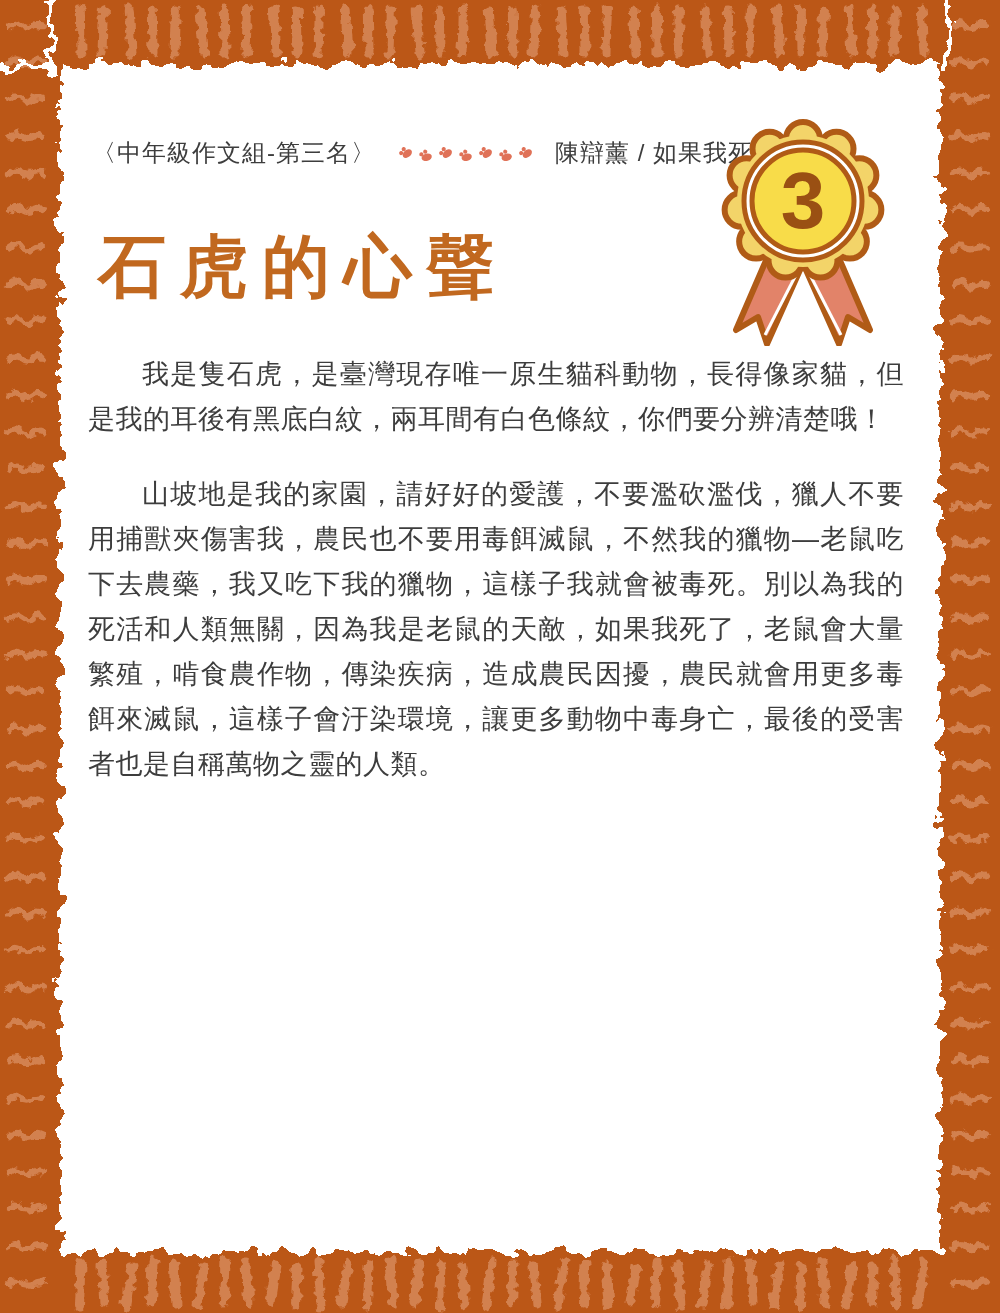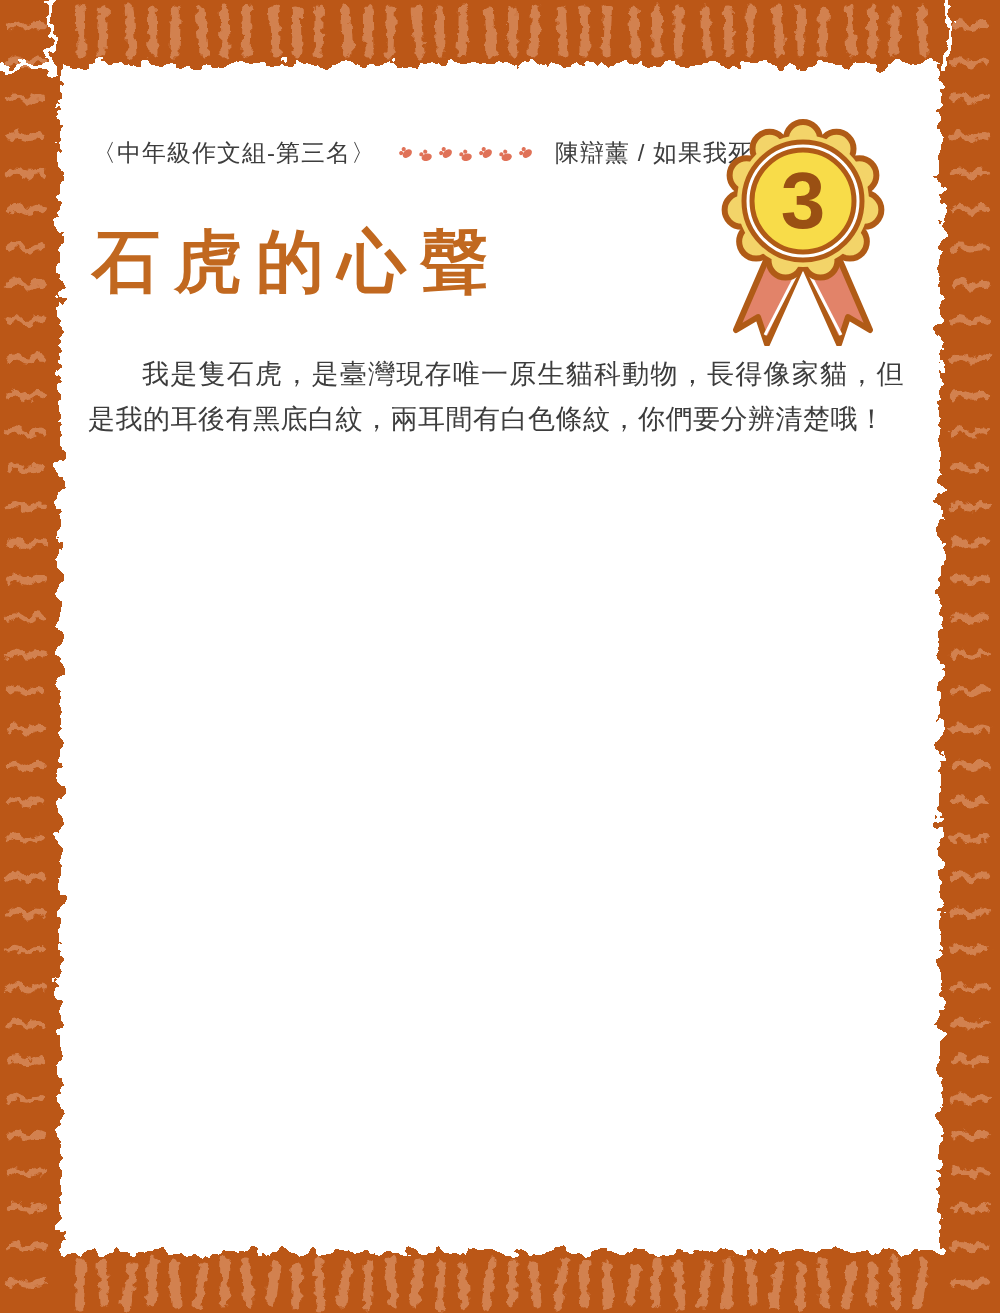--- a/index.html
+++ b/index.html
@@ -13,22 +13,22 @@
 
   .header-row{
     position:absolute;top:137px;left:92px;
     display:flex;align-items:center;gap:16px;
     font-size:24px;color:#3d3d3d;letter-spacing:1px;white-space:nowrap;
   }
   .paws{display:flex;align-items:center;gap:5px;padding:0 6px;}
   .paws svg{display:block;}
 
   .essay-title{
-    position:absolute;top:222px;left:90px;margin:2px;
-    font-size:68px;font-weight:600;color:#c1681f;letter-spacing:14px;line-height:1.1;
+    position:absolute;top:222px;left:90px;margin:8px;
+    font-size:68px;font-weight:600;color:#c1681f;letter-spacing:14px;line-height:1.1;font-family:Liberation Serif, serif;
   }
 
   .medal{position:absolute;top:106px;left:708px;}
 
   .essay{
     position:absolute;top:352px;left:88px;width:824px;
     font-size:27px;line-height:45px;color:#3d3d3d;
     text-align:justify;letter-spacing:0.5px;
   }
   .essay p{margin:0 8px 30px 0;text-indent:2em;}
@@ -265,15 +265,16 @@
         <circle cx="61.480269317752956" cy="42.84228096446677" r="17" fill="#f3d469" stroke="#b05b16" stroke-width="6"></circle>
         <circle cx="95" cy="95" r="66" fill="#f3d469"></circle>
         <circle cx="95" cy="95" r="59" fill="#ffffff" stroke="#b05b16" stroke-width="5"></circle>
         <circle cx="95" cy="95" r="51" fill="#f8dc49" stroke="#b05b16" stroke-width="5"></circle>
       </g>
       <text id="medal-rank" x="95" y="122" text-anchor="middle" font-size="80" font-weight="bold" fill="#9a5013">3</text>
   </svg>
 
   <div class="essay">
     <p>我是隻石虎，是臺灣現存唯一原生貓科動物，長得像家貓，但是我的耳後有黑底白紋，兩耳間有白色條紋，你們要分辨清楚哦！</p>
+    <p>山坡地是我的家園，請好好的愛護，不要濫砍濫伐，獵人不要用捕獸夾傷害我，農民也不要用毒餌滅鼠，不然我的獵物—老鼠吃下去農藥，我又吃下我的獵物，這樣子我就會被毒死。別以為我的死活和人類無關，因為我是老鼠的天敵，如果我死了，老鼠會大量繁殖，啃食農作物，傳染疾病，造成農民因擾，農民就會用更多毒餌來滅鼠，這樣子會汙染環境，讓更多動物中毒身亡，最後的受害者也是自稱萬物之靈的人類。</p>
   </div>
 
 </div>
 
 </body></html>

